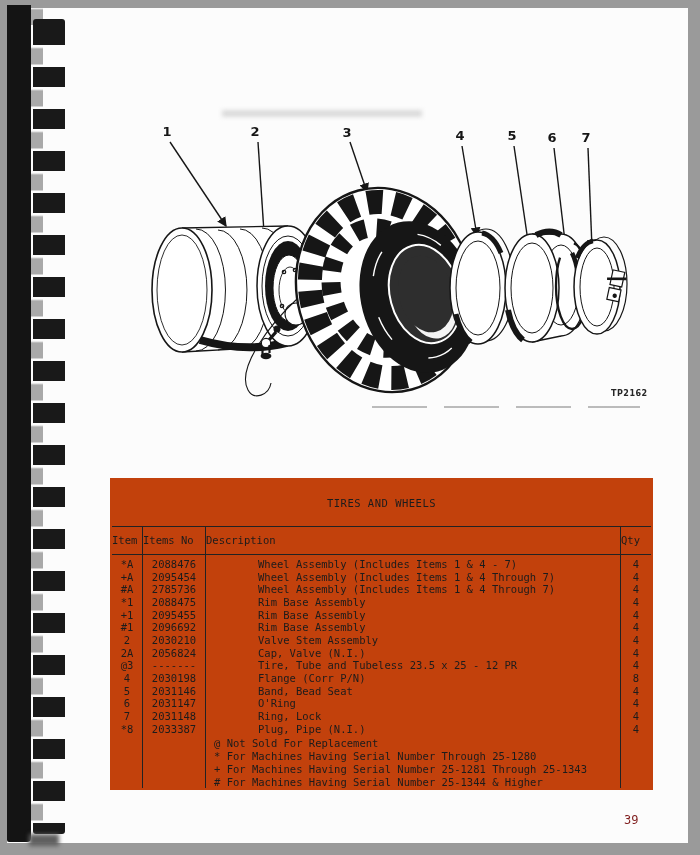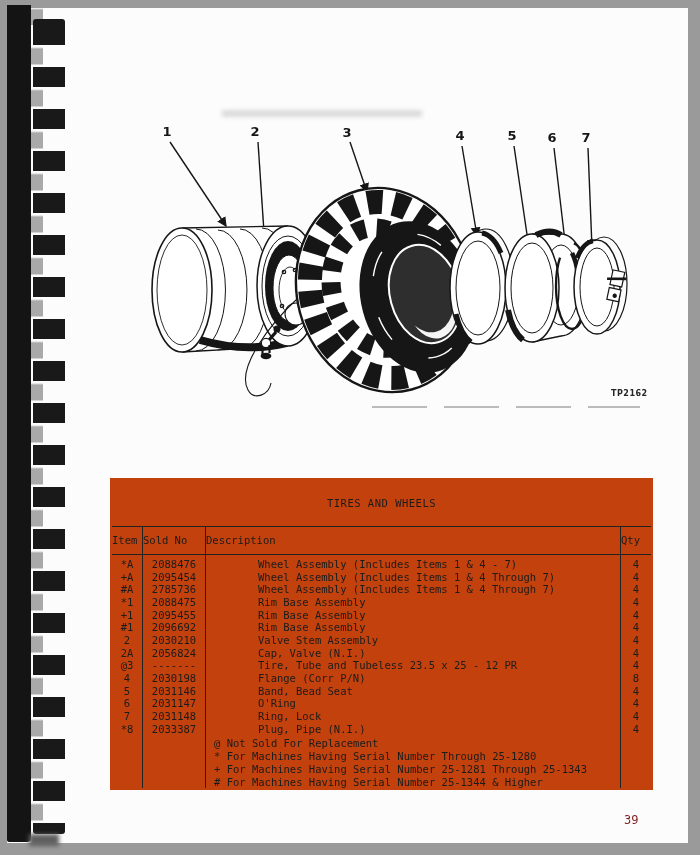--- a/index.html
+++ b/index.html
@@ -226,21 +226,21 @@
             <div>2A</div>
             <div>@3</div>
             <div>4</div>
             <div>5</div>
             <div>6</div>
             <div>7</div>
             <div>*8</div>
           </div>
       </div>
       <div class="col col-part">
-        <div class="colhead">Sold No</div>
+        <div class="colhead">Items No</div>
         <div class="vals">
             <div>2088476</div>
             <div>2095454</div>
             <div>2785736</div>
             <div>2088475</div>
             <div>2095455</div>
             <div>2096692</div>
             <div>2030210</div>
             <div>2056824</div>
             <div>-------</div>

